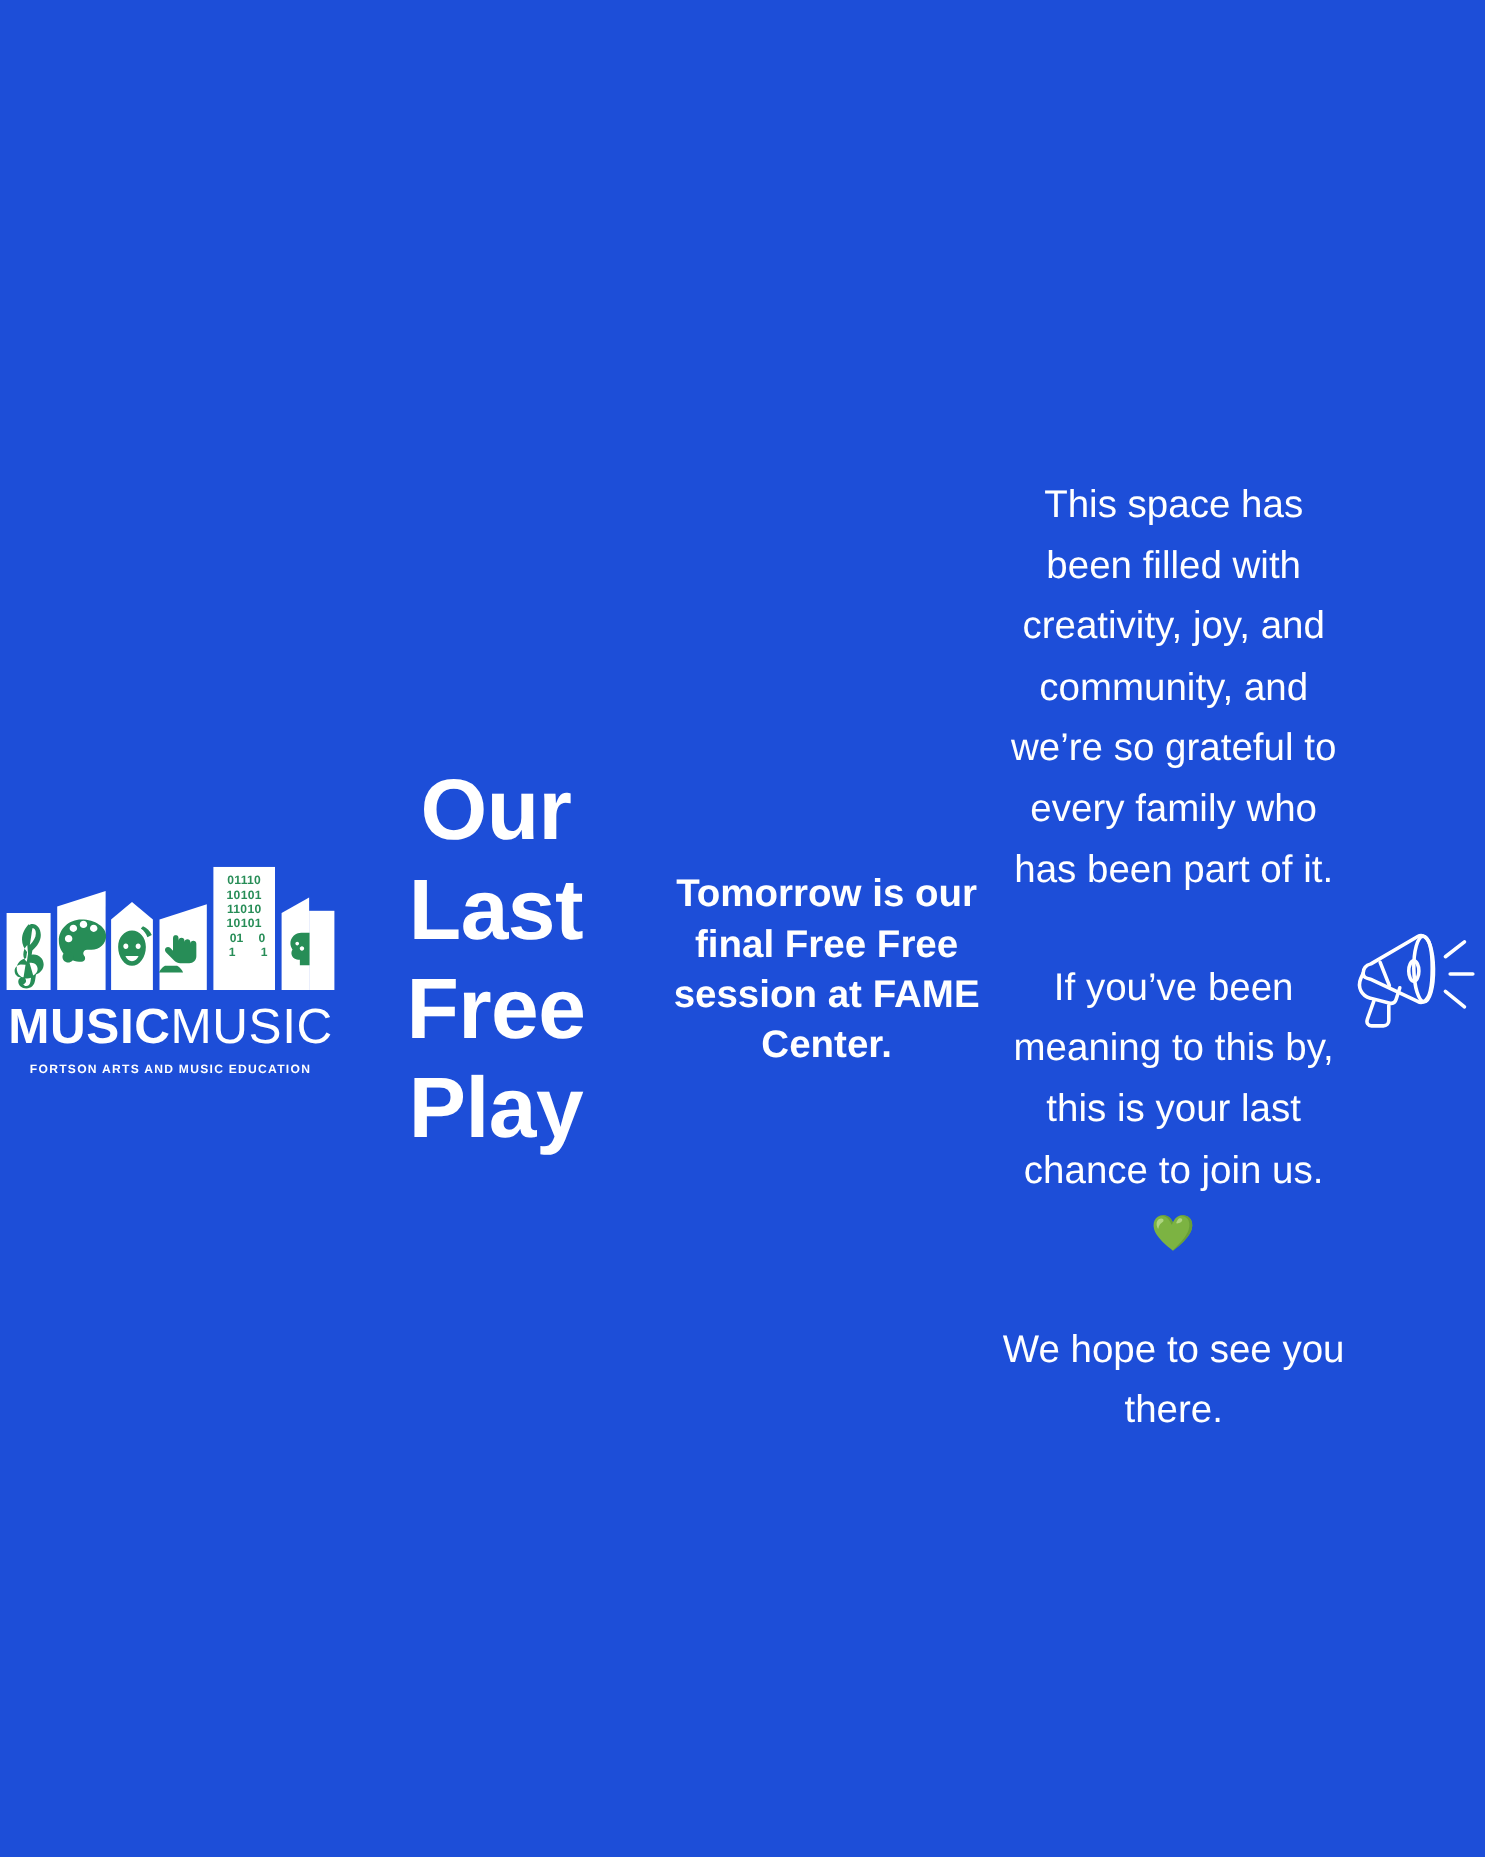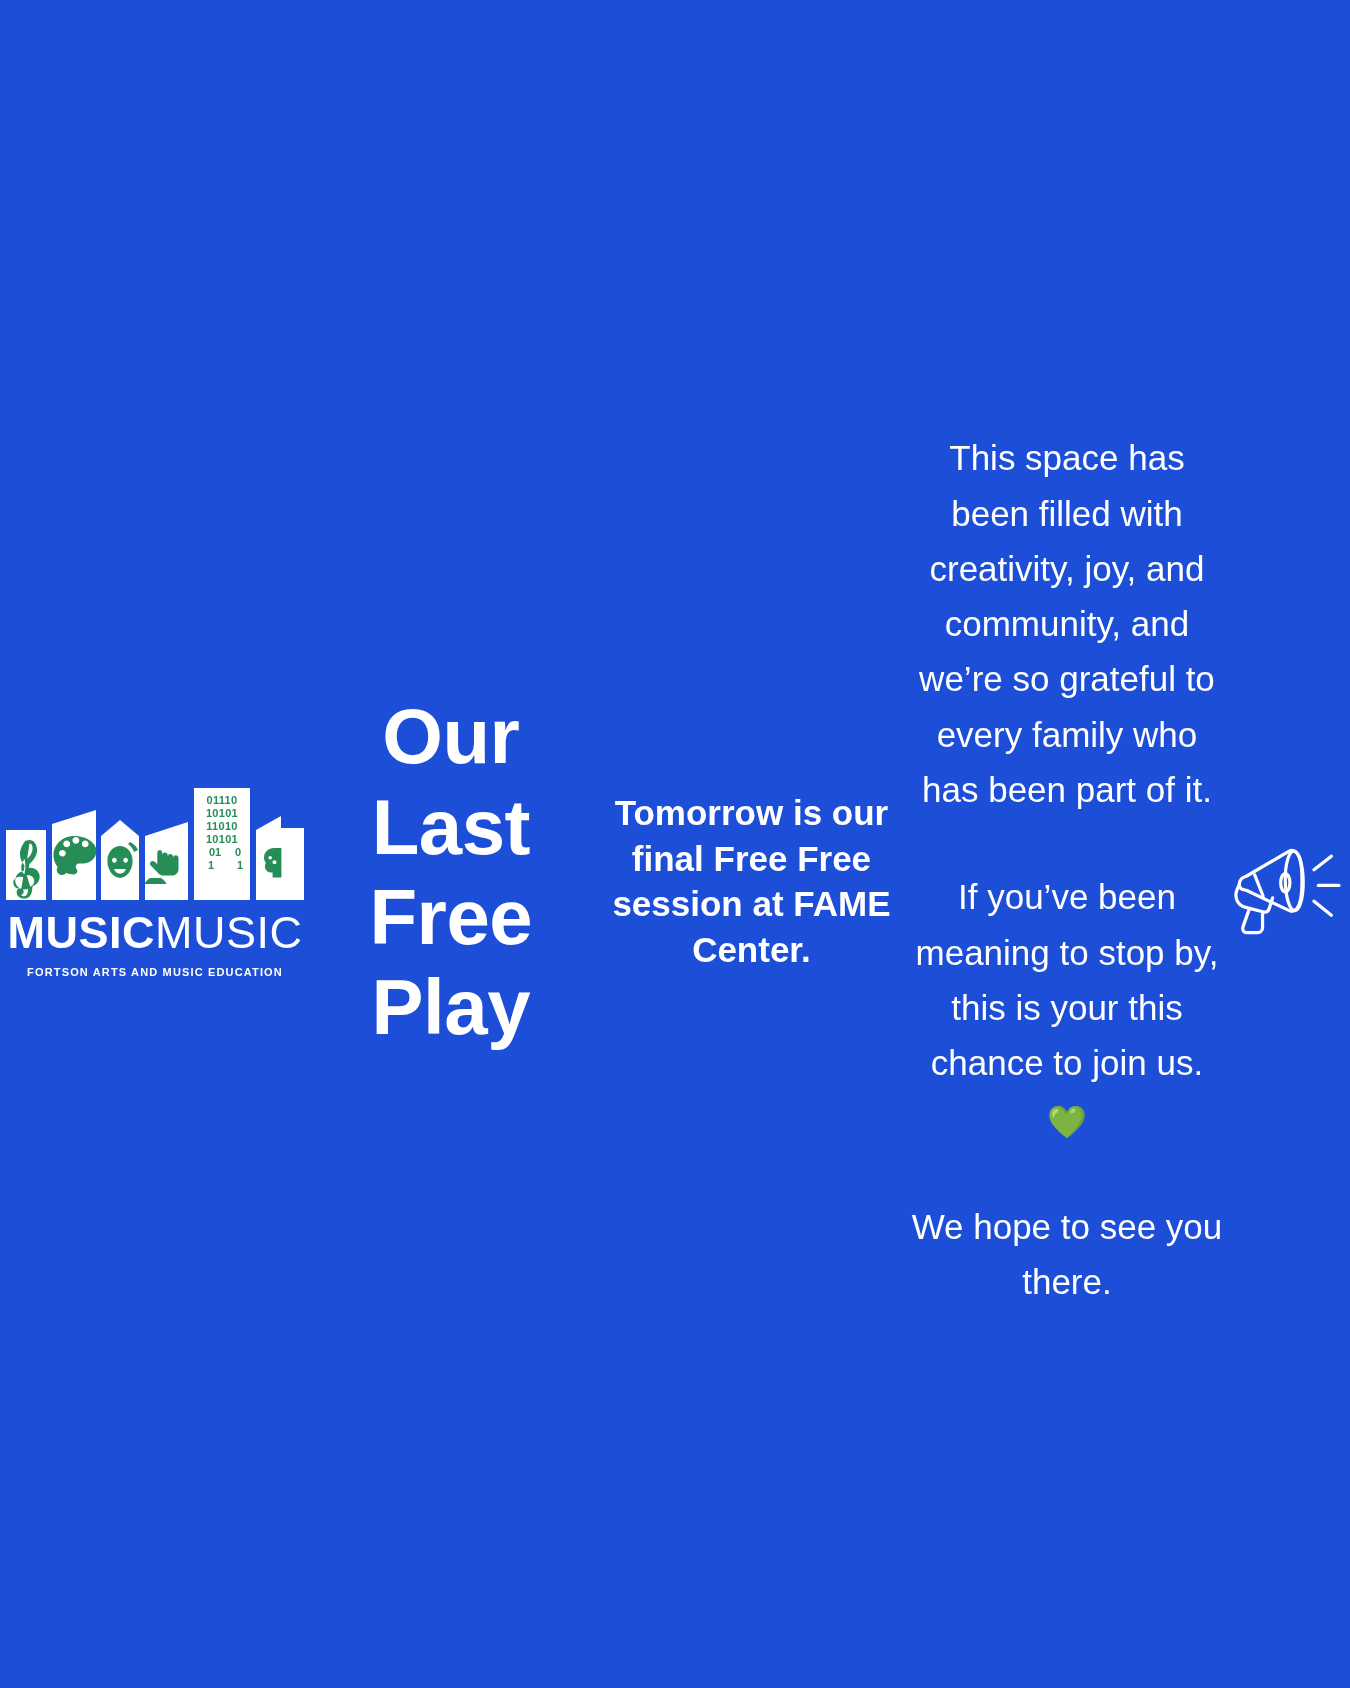--- a/index.html
+++ b/index.html
@@ -178,21 +178,21 @@
   </div>
 
   <div class="headline">
     <div>Our Last Free Play</div>
   </div>
 
   <div class="subhead">Tomorrow is our final Free Free session at FAME Center.</div>
 
   <div class="body-copy">
     <p>This space has been filled with creativity, joy, and community, and we’re so grateful to every family who has been part of it.</p>
-    <p><span>If you’ve been meaning to stop by, this is your this chance to join us.</span> <span class="heart-emoji">💚</span></p>
+    <p><span>If you’ve been meaning to this by, this is your last chance to join us.</span> <span class="heart-emoji">💚</span></p>
     <p>We hope to see you there.</p>
   </div>
 
   <div class="megaphone-wrap">
     <svg class="megaphone-svg" viewBox="0 0 470 360" aria-hidden="true">
       <g fill="none" stroke="#ffffff" stroke-width="12" stroke-linecap="round" stroke-linejoin="round">
 
         <path d="M60 175 C60 160 70 148 86 144 L243 52 C260 42 278 56 285 84 C294 120 294 198 285 236 C278 266 260 280 243 270 L86 196 C70 192 60 190 60 175 Z"></path>
 
         <ellipse cx="263" cy="161" rx="33" ry="110" transform="rotate(-1 263 161)"></ellipse>

